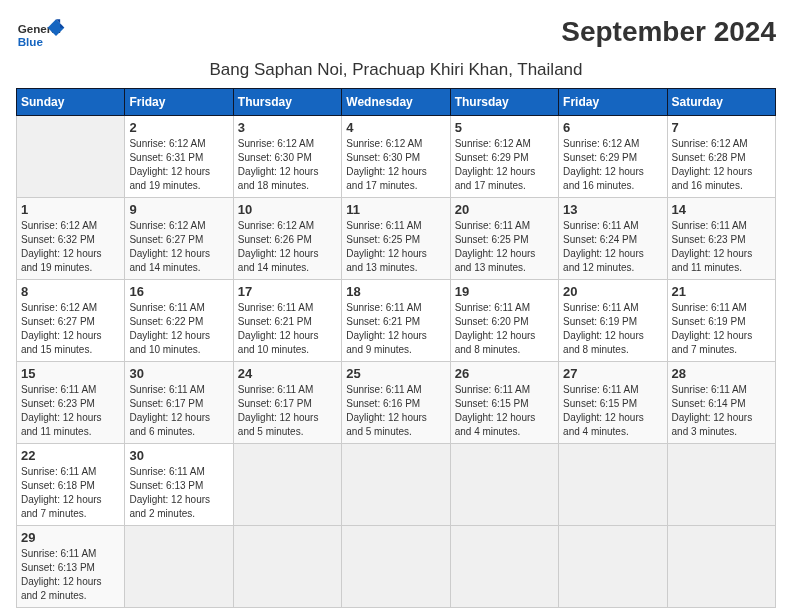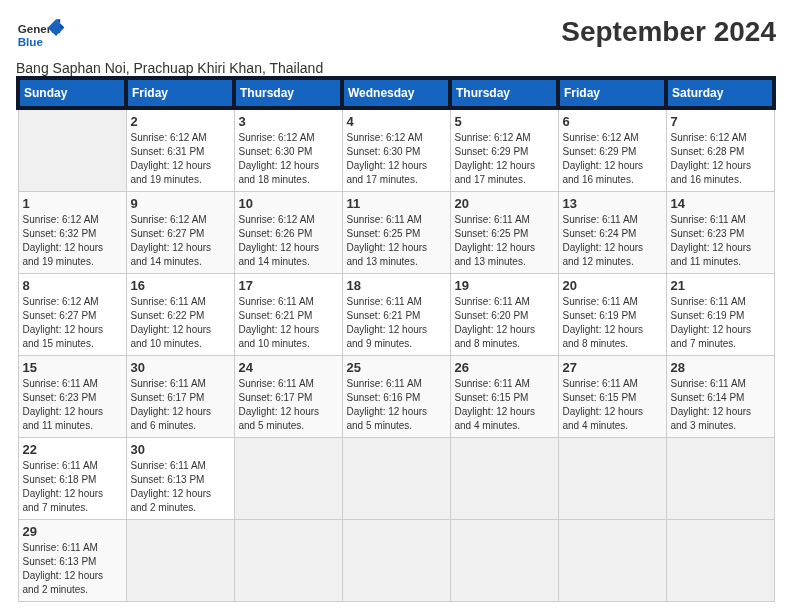--- a/index.html
+++ b/index.html
@@ -18,37 +18,38 @@
     }
     .title-block {
       text-align: right;
     }
     .month-title {
       font-size: 28px;
       font-weight: bold;
       color: #333;
     }
     .location-title {
-      font-size: 14px;
+      font-size: 17px;
       color: #333;
-      text-align: left;
+      text-align: center;
+      margin-bottom: 8px;
     }
     table {
       width: 100%;
       border-collapse: collapse;
       table-layout: fixed;
     }
     thead th {
       background-color: #1565c0;
       color: #fff;
       font-size: 12px;
       font-weight: bold;
       padding: 6px 4px;
       text-align: left;
-      border: 4px solid #0f172a;
+      border: 1px solid #0f172a;
     }
     tbody td {
       border: 1px solid #ccc;
       vertical-align: top;
       padding: 4px 4px;
       font-size: 10px;
       color: #333;
       height: 80px;
       background: #fff;
     }

